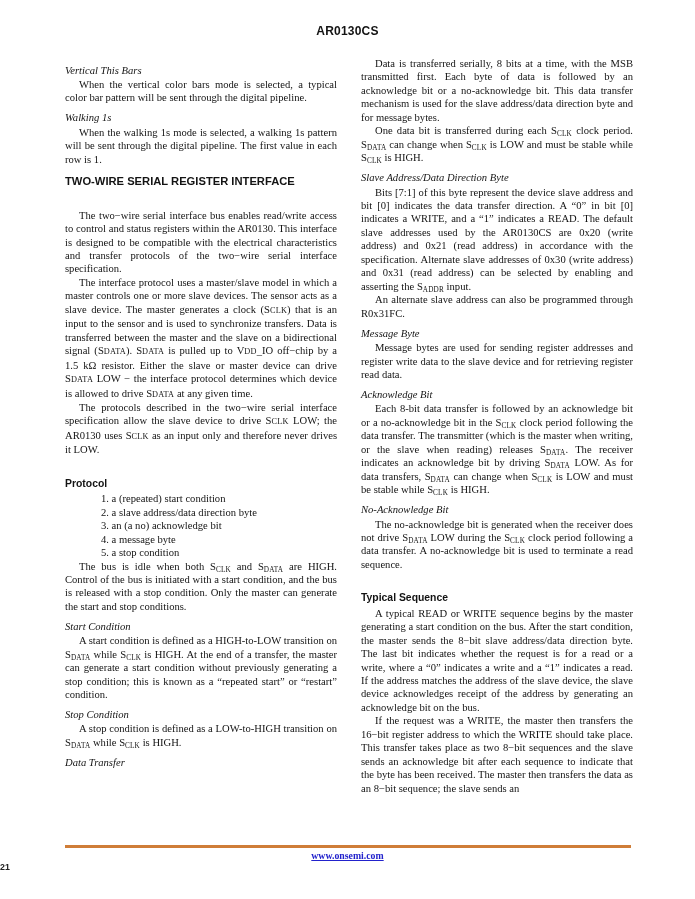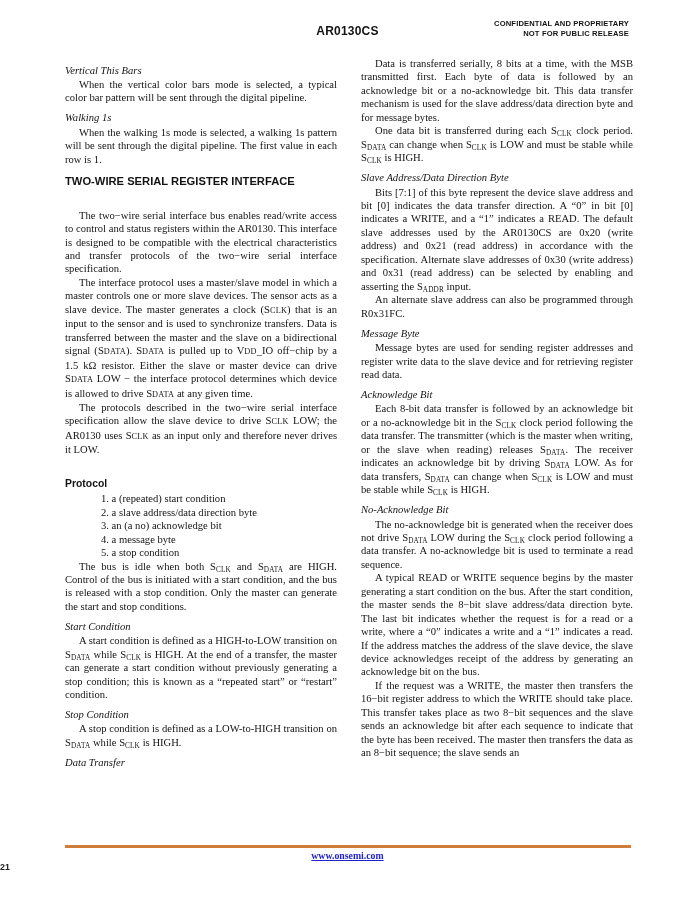--- a/index.html
+++ b/index.html
@@ -73,24 +73,20 @@
     font-weight: bold; font-size: 8.8px; color: #222;
   }
 </style>
 </head>
 <body>
 
 <div class="page">
 
   <header class="page-header">
     <div class="header-title">AR0130CS</div>
-    <div class="header-notice">
-      <div>CONFIDENTIAL AND PROPRIETARY</div>
-      <div>NOT FOR PUBLIC RELEASE</div>
-    </div>
   </header>
 
   <main class="columns">
     <section class="column" id="col-left">
         <div class="h-italic">Vertical This Bars</div>
         <p class="para">When the vertical color bars mode is selected, a typical color bar pattern will be sent through the digital pipeline.</p>
         <div class="h-italic">Walking 1s</div>
         <p class="para">When the walking 1s mode is selected, a walking 1s pattern will be sent through the digital pipeline. The first value in each row is 1.</p>
         <div class="h-section">TWO-WIRE SERIAL REGISTER INTERFACE</div>
         <p class="para">The two−wire serial interface bus enables read/write access to control and status registers within the AR0130. This interface is designed to be compatible with the electrical characteristics and transfer protocols of the two−wire serial interface specification.</p>
@@ -116,20 +112,21 @@
         <p class="para">One data bit is transferred during each S<sub>CLK</sub> clock period. S<sub>DATA</sub> can change when S<sub>CLK</sub> is LOW and must be stable while S<sub>CLK</sub> is HIGH.</p>
         <div class="h-italic">Slave Address/Data Direction Byte</div>
         <p class="para">Bits [7:1] of this byte represent the device slave address and bit [0] indicates the data transfer direction. A “0” in bit [0] indicates a WRITE, and a “1” indicates a READ. The default slave addresses used by the AR0130CS are 0x20 (write address) and 0x21 (read address) in accordance with the specification. Alternate slave addresses of 0x30 (write address) and 0x31 (read address) can be selected by enabling and asserting the S<sub>ADDR</sub> input.</p>
         <p class="para">An alternate slave address can also be programmed through R0x31FC.</p>
         <div class="h-italic">Message Byte</div>
         <p class="para">Message bytes are used for sending register addresses and register write data to the slave device and for retrieving register read data.</p>
         <div class="h-italic">Acknowledge Bit</div>
         <p class="para">Each 8-bit data transfer is followed by an acknowledge bit or a no-acknowledge bit in the S<sub>CLK</sub> clock period following the data transfer. The transmitter (which is the master when writing, or the slave when reading) releases S<sub>DATA</sub>. The receiver indicates an acknowledge bit by driving S<sub>DATA</sub> LOW. As for data transfers, S<sub>DATA</sub> can change when S<sub>CLK</sub> is LOW and must be stable while S<sub>CLK</sub> is HIGH.</p>
         <div class="h-italic">No-Acknowledge Bit</div>
         <p class="para">The no-acknowledge bit is generated when the receiver does not drive S<sub>DATA</sub> LOW during the S<sub>CLK</sub> clock period following a data transfer. A no-acknowledge bit is used to terminate a read sequence.</p>
+        <div class="h-bold">Typical Sequence</div>
         <p class="para">A typical READ or WRITE sequence begins by the master generating a start condition on the bus. After the start condition, the master sends the 8−bit slave address/data direction byte. The last bit indicates whether the request is for a read or a write, where a “0” indicates a write and a “1” indicates a read. If the address matches the address of the slave device, the slave device acknowledges receipt of the address by generating an acknowledge bit on the bus.</p>
         <p class="para">If the request was a WRITE, the master then transfers the 16−bit register address to which the WRITE should take place. This transfer takes place as two 8−bit sequences and the slave sends an acknowledge bit after each sequence to indicate that the byte has been received. The master then transfers the data as an 8−bit sequence; the slave sends an</p>
       </section>
   </main>
 
   <footer>
     <div class="footer-rule"></div>
     <div class="footer-link">www.onsemi.com</div>
     <div class="footer-page">21</div>
   </footer>

